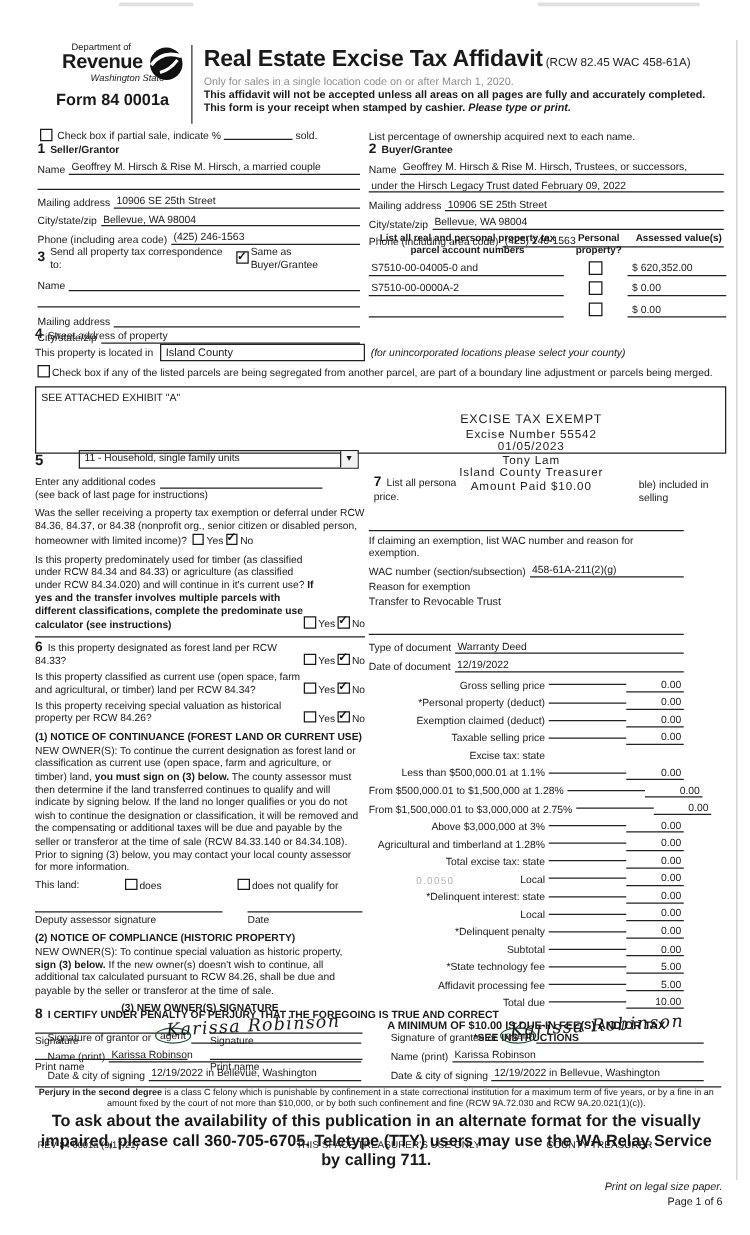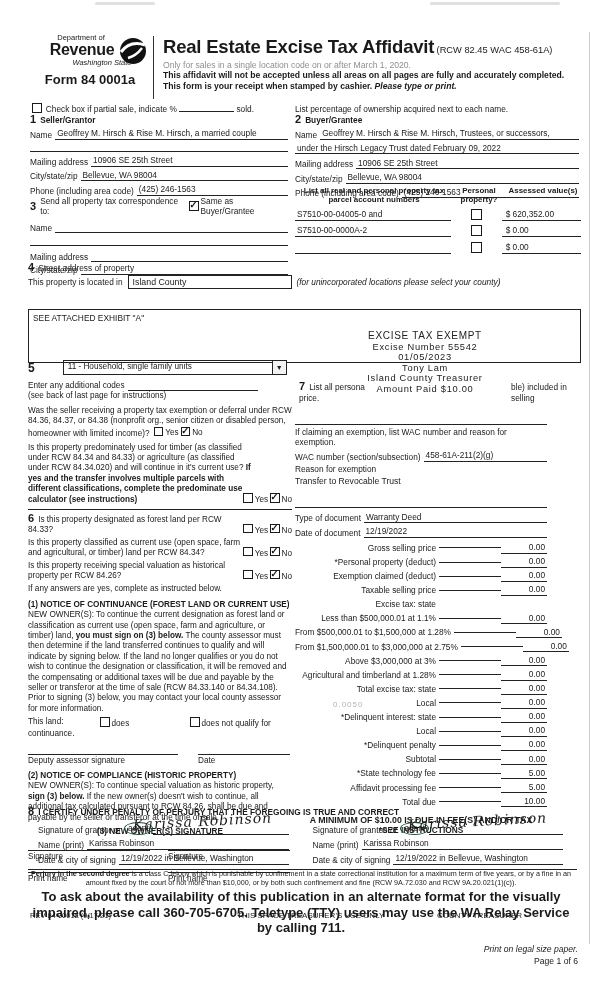--- a/index.html
+++ b/index.html
@@ -240,20 +240,21 @@
   <div class="abs" style="left:28px;top:262px;width:548px;">
     <div class="frow" style="margin-top:0;">
       <span class="secnum">4</span>
       <span class="lbl">Street address of property</span>
     </div>
     <div style="display:flex;align-items:center;margin-top:2px;">
       <span>This property is located in</span>
       <span style="border:1.2px solid #222;width:158px;height:12px;line-height:12px;padding-left:4px;margin:0 5px;font-size:8.8px;">Island County</span>
       <span class="it">(for unincorporated locations please select your county)</span>
     </div>
+    <div style="margin-top:3px;"><span class="cb"></span><span>Check box if any of the listed parcels are being segregated from another parcel, are part of a boundary line adjustment or parcels being merged.</span></div>
   </div>
 
   <div class="abs legalbox">
     <span>SEE ATTACHED EXHIBIT "A"</span>
   </div>
 
   <div class="abs stamp">
     <div class="s1">EXCISE TAX EXEMPT</div>
     <div>Excise Number 55542</div>
     <div>01/05/2023</div>
@@ -301,30 +302,28 @@
       <span class="yn"><span class="cb"></span><span>Yes</span><span class="cb ck"></span><span>No</span></span>
     </div>
     <div class="q" style="padding-right:40px;">
       <span>Is this property classified as current use (open space, farm and agricultural, or timber) land per RCW 84.34?</span>
       <span class="yn ynabs"><span class="cb"></span><span>Yes</span><span class="cb ck"></span><span>No</span></span>
     </div>
     <div class="q" style="padding-right:40px;">
       <span>Is this property receiving special valuation as historical property per RCW 84.26?</span>
       <span class="yn ynabs"><span class="cb"></span><span>Yes</span><span class="cb ck"></span><span>No</span></span>
     </div>
-    <div style="margin-top:3px;">If any answers are yes, complete as instructed below.</div>
 
     <div class="notice-h">(1) NOTICE OF CONTINUANCE (FOREST LAND OR CURRENT USE)</div>
     <div><span>NEW OWNER(S): To continue the current designation as forest land or classification as current use (open space, farm and agriculture, or timber) land, </span><b>you must sign on (3) below.</b><span> The county assessor must then determine if the land transferred continues to qualify and will indicate by signing below. If the land no longer qualifies or you do not wish to continue the designation or classification, it will be removed and the compensating or additional taxes will be due and payable by the seller or transferor at the time of sale (RCW 84.33.140 or 84.34.108). Prior to signing (3) below, you may contact your local county assessor for more information.</span></div>
     <div class="landrow">
       <span style="width:70px;">This land:</span>
       <span style="width:90px;"><span class="cb"></span><span>does</span></span>
       <span><span class="cb"></span><span>does not qualify for</span></span>
     </div>
-    <div>continuance.</div>
     <div class="dep-row">
       <span class="sigline" style="width:150px;">Deputy assessor signature</span>
       <span class="sigline" style="width:92px;margin-left:20px;">Date</span>
     </div>
 
     <div class="notice-h">(2) NOTICE OF COMPLIANCE (HISTORIC PROPERTY)</div>
     <div><span>NEW OWNER(S): To continue special valuation as historic property, </span><b>sign (3) below.</b><span> If the new owner(s) doesn't wish to continue, all additional tax calculated pursuant to RCW 84.26, shall be due and payable by the seller or transferor at the time of sale.</span></div>
     <div class="b ctr" style="margin-top:4px;">(3) NEW OWNER(S) SIGNATURE</div>
     <div class="dep-row" style="margin-top:13px;">
       <span class="sigline" style="width:122px;">Signature</span>

